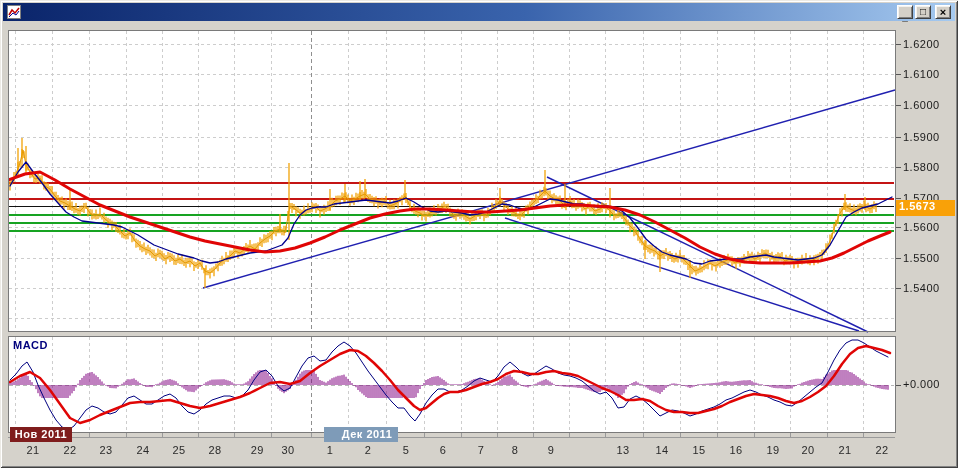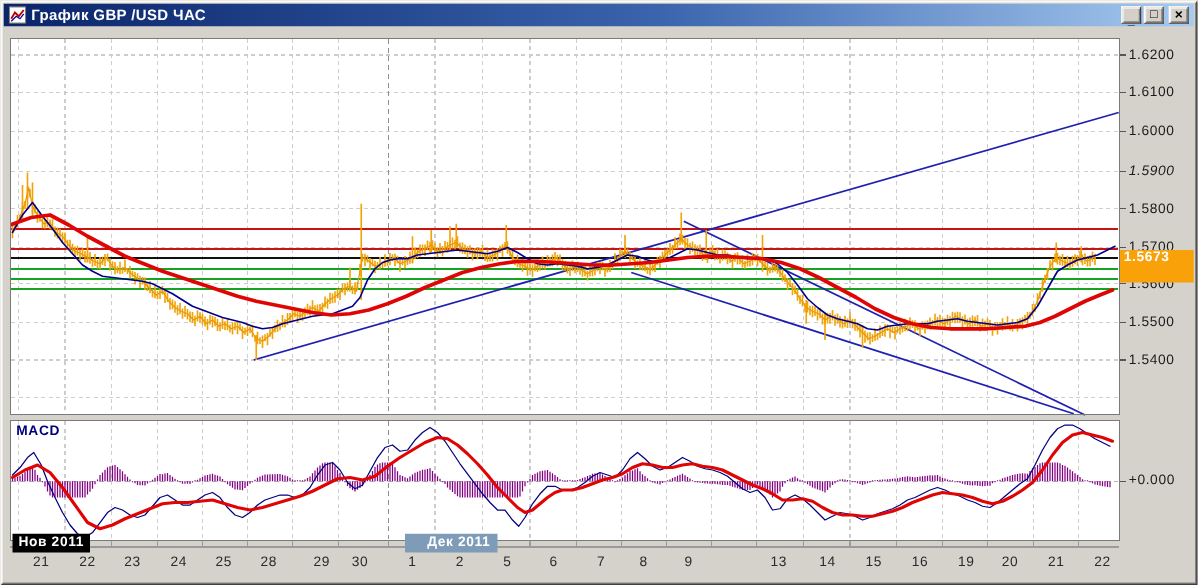--- a/index.html
+++ b/index.html
@@ -17,38 +17,37 @@
   .tb-btn.min span{display:block;margin-top:6px;}
   .tb-btn.close{margin-left:2px;font-size:11px;}
   .panel-svg{position:absolute;left:8px;}
   #main-svg{top:30px;}
   #macd-svg{top:336px;}
   #axis-svg{top:433px;left:8px;position:absolute;}
   .legend{position:absolute;left:14px;top:34px;font-size:11px;font-weight:bold;white-space:nowrap;background:#ffffff;padding:0 2px;}
   .legend span{margin-right:8px;}
   .axis-label{position:absolute;left:903px;font-size:11px;color:#1a1a1a;letter-spacing:0.5px;white-space:nowrap;}
   .day-label{position:absolute;top:444px;width:26px;text-align:center;font-size:11px;color:#2a2a2a;letter-spacing:0.5px;}
-  .price-tag{position:absolute;left:896px;top:200px;width:56px;height:26px;color:#ffffff;
+  .price-tag{position:absolute;left:896px;top:200px;width:56px;height:16px;color:#ffffff;
        font-size:11px;font-weight:bold;line-height:13px;padding-left:3px;letter-spacing:0.5px;z-index:5;}
   .macd-label{position:absolute;left:13px;top:339px;font-size:11px;font-weight:bold;color:#00007d;letter-spacing:0.5px;}
   .macd-zero{position:absolute;left:903px;top:378px;font-size:11px;color:#1a1a1a;letter-spacing:0.5px;}
   .month-tag{position:absolute;top:427px;width:62px;height:15px;line-height:15px;text-align:center;
        color:#ffffff;font-size:11px;font-weight:bold;letter-spacing:0.5px;z-index:4;}
 </style>
 </head>
 <body>
 
 <div class="win">
   <div class="titlebar">
     <svg class="app-icon" viewBox="0 0 14 14">
       <rect x="0.5" y="0.5" width="13" height="13" fill="#ffffff" stroke="#808080"></rect>
       <polyline points="2,10 5,5 8,8 12,3" fill="none" stroke="#c00000" stroke-width="1.5"></polyline>
       <polyline points="2,12 6,8 9,10 12,6" fill="none" stroke="#000090" stroke-width="1"></polyline>
     </svg>
-    <span class="title-text">График GBP /USD ЧАС</span>
     <span class="winbtns">
       <button class="tb-btn min">
           <span>_</span>
         </button>
       <button class="tb-btn">□</button>
       <button class="tb-btn close">×</button>
     </span>
   </div>
 
   <svg id="main-svg" class="panel-svg" width="950" height="303" viewBox="8 30 950 303">
@@ -1070,21 +1069,21 @@
       <line x1="754" y1="433" x2="754" y2="438" stroke="#9a9a9a" stroke-width="1" shape-rendering="crispEdges"></line>
       <line x1="790" y1="433" x2="790" y2="438" stroke="#9a9a9a" stroke-width="1" shape-rendering="crispEdges"></line>
       <line x1="827" y1="433" x2="827" y2="438" stroke="#9a9a9a" stroke-width="1" shape-rendering="crispEdges"></line>
       <line x1="863" y1="433" x2="863" y2="438" stroke="#9a9a9a" stroke-width="1" shape-rendering="crispEdges"></line>
     </svg>
 
   <div id="price-axis">
       <div class="axis-label" style="top: 38px;">1.6200</div>
       <div class="axis-label" style="top: 68px;">1.6100</div>
       <div class="axis-label" style="top: 99px;">1.6000</div>
-      <div class="axis-label" style="top: 131px; font-style: italic;">1.5900</div>
+      <div class="axis-label" style="top: 131px;">1.5900</div>
       <div class="axis-label" style="top: 161px;">1.5800</div>
       <div class="axis-label" style="top: 192px;">1.5700</div>
       <div class="axis-label" style="top: 221px;">1.5600</div>
       <div class="axis-label" style="top: 252px;">1.5500</div>
       <div class="axis-label" style="top: 282px;">1.5400</div>
     </div>
   <div id="time-axis">
       <div class="day-label" style="left: 20px;">21</div>
       <div class="day-label" style="left: 57px;">22</div>
       <div class="day-label" style="left: 93px;">23</div>
@@ -1104,15 +1103,15 @@
       <div class="day-label" style="left: 610px;">13</div>
       <div class="day-label" style="left: 649px;">14</div>
       <div class="day-label" style="left: 686px;">15</div>
       <div class="day-label" style="left: 723px; text-align: center;">16</div>
       <div class="day-label" style="left: 760px;">19</div>
       <div class="day-label" style="left: 795px;">20</div>
       <div class="day-label" style="left: 832px;">21</div>
       <div class="day-label" style="left: 869px;">22</div>
     </div>
 
-  <div class="month-tag" id="month-0" style="left: 10px; background: #000000;">Нов 2011</div>
+  <div class="month-tag" id="month-0" style="left: 10px; background: #7f1d1d;">Нов 2011</div>
   <div class="month-tag" id="month-1" style="left: 324px; background: rgb(126, 155, 184); padding-left: 12px;">Дек 2011</div>
 </div>
 
 </body></html>

